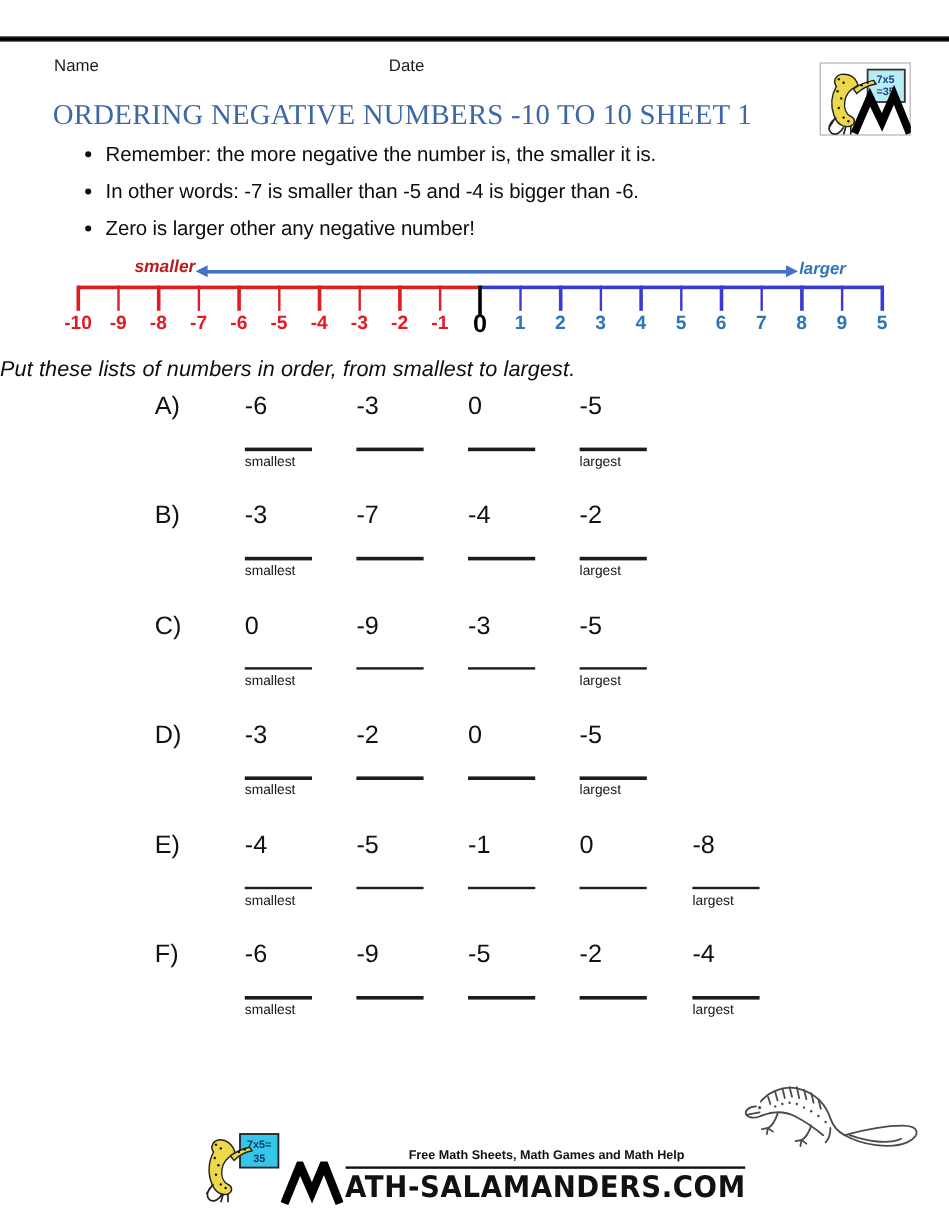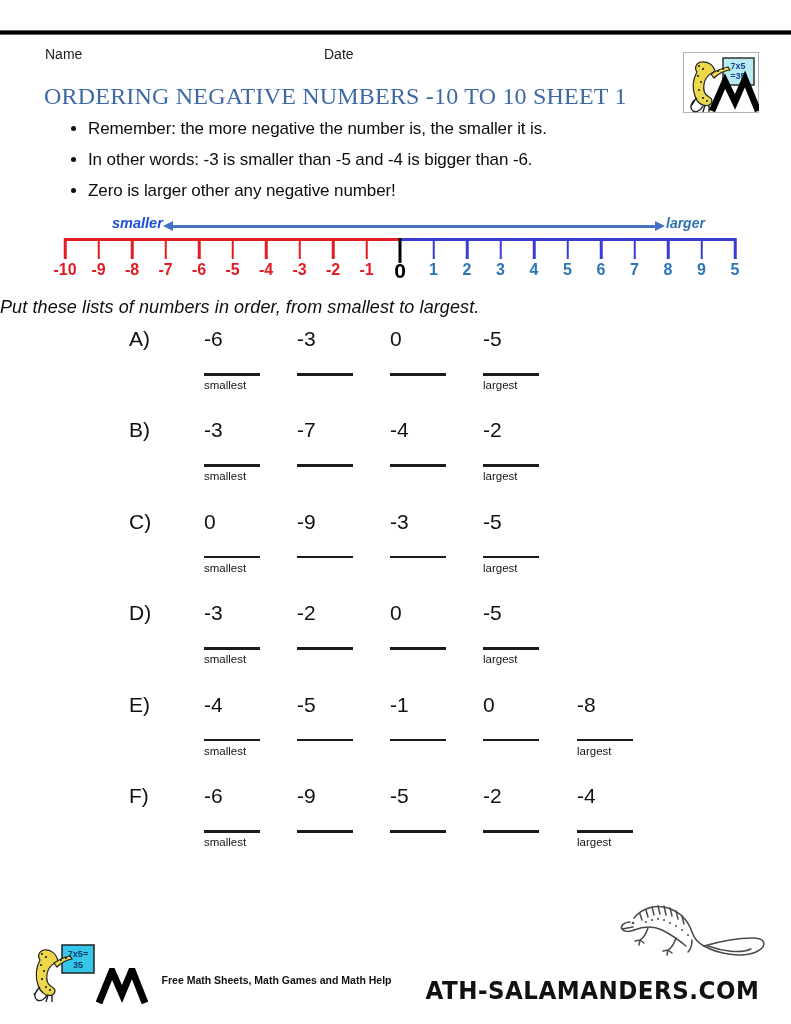--- a/index.html
+++ b/index.html
@@ -33,21 +33,21 @@
   .nlabel.zero{top:21px;font-size:21px;}
   .instruction{position:absolute;left:0;top:297px;width:100%;text-align:left;
                font-style:italic;font-size:18px;letter-spacing:0.1px;color:#0d0d0d;}
   .prow{position:absolute;left:0;width:100%;height:78px;}
   .pletter{position:absolute;left:129px;top:0;font-size:21px;}
   .pnum{position:absolute;top:0;font-size:21px;}
   .pblank{position:absolute;top:46px;width:56px;height:2.5px;background:#1c1c1c;}
   .plab{position:absolute;top:52px;font-size:11.5px;color:#141414;}
   .footer{position:absolute;left:0;top:944px;width:100%;display:flex;justify-content:center;}
   .flogo{display:flex;align-items:flex-end;}
-  .fcol{margin-left:2px;display:flex;flex-direction:row;gap:12px;}
+  .fcol{margin-left:2px;display:flex;flex-direction:column;}
   .tagline{font-size:10.5px;font-weight:bold;text-align:center;padding:0 10px 3px 12px;white-space:nowrap;}
   .fdivider{height:2.5px;background:#111;}
   .site-name{font-size:23px;font-weight:bold;letter-spacing:0.5px;white-space:nowrap;
              font-family:"DejaVu Sans",sans-serif;margin-top:2px;transform:scaleY(1.08);transform-origin:top left;}
   .m-glyph{margin-bottom:-2px;}
   .corner-sal{position:absolute;left:1px;top:1px;}
   .bottom-salamander{position:absolute;left:618px;top:888px;}
 </style>
 </head>
 <body>
@@ -79,25 +79,25 @@
           <circle cx="33" cy="17" r="1"></circle>
           <circle cx="38" cy="15" r="1"></circle>
       </g>
     </svg>
   </div>
 
   <div class="page-title" style="color: rgb(60, 105, 165);">ORDERING NEGATIVE NUMBERS -10 TO 10 SHEET 1</div>
 
   <ul class="bullets">
       <li>Remember: the more negative the number is, the smaller it is.</li>
-      <li>In other words: -3 is smaller than -5 and -4 is bigger than -6.</li>
+      <li>In other words: -7 is smaller than -5 and -4 is bigger than -6.</li>
       <li>Zero is larger other any negative number!</li>
     </ul>
 
-  <span class="smaller-label" style="color: #1d4ed8;">smaller</span>
+  <span class="smaller-label" style="color: #b91c1c;">smaller</span>
   <div class="arrow" style="color: rgb(68, 114, 196);"></div>
   <span class="larger-label" style="color: rgb(46, 117, 182);">larger</span>
 
   <div class="numberline">
     <div class="nl-left" style="background: rgb(227, 27, 34);"></div>
     <div class="nl-right" style="background: rgb(59, 59, 208);"></div>
   <div class="tick" style="left: 0%; background: rgb(227, 27, 34);"></div>
       <div class="nlabel" style="left: 0%; color: rgb(227, 27, 34);">-10</div>
       <div class="tick" style="left: 5%; background: rgb(227, 27, 34);"></div>
       <div class="nlabel" style="left: 5%; color: rgb(227, 27, 34);">-9</div>

